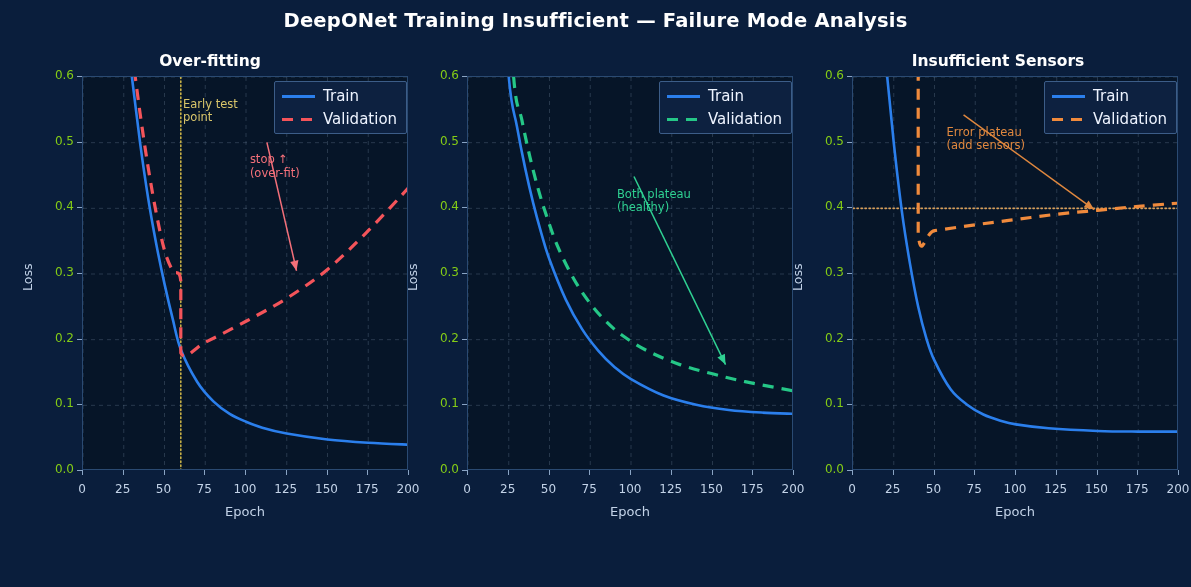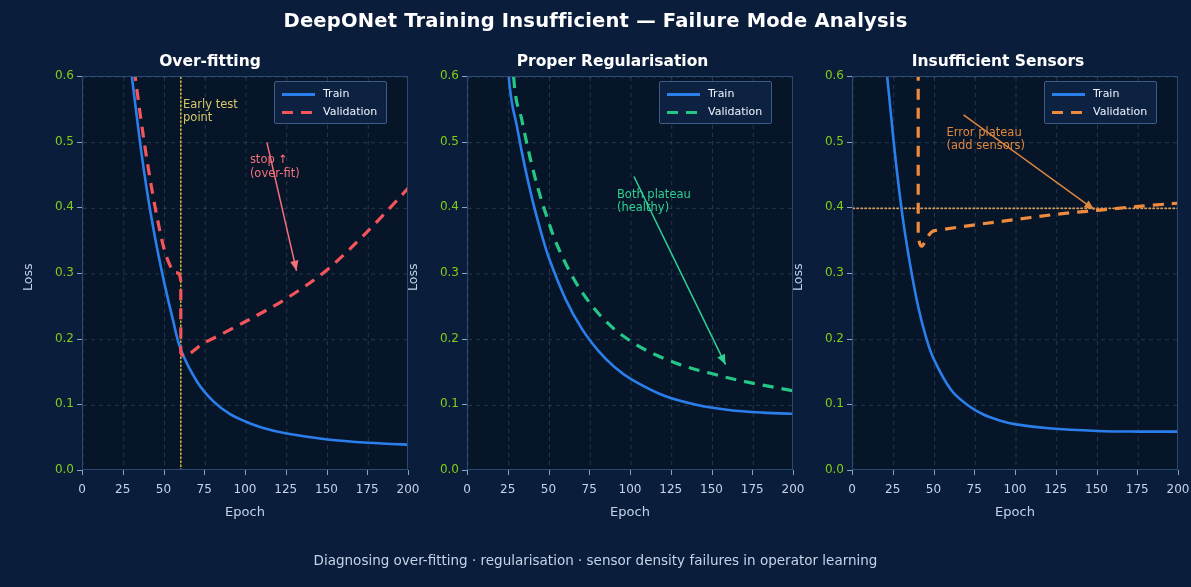--- a/index.html
+++ b/index.html
@@ -58,21 +58,21 @@
     background:#0d2140;
     border:1px solid #3c5d88;
     border-radius:2px;
     padding:5px 9px 5px 7px;
     display:flex;flex-direction:column;gap:5px;
     z-index:7;
   }
   .legend-row{display:flex;align-items:center;gap:8px;}
   .legend-swatch{width:33px;height:12px;position:relative;}
   .legend-swatch i{position:absolute;left:0;top:5px;height:3px;display:block;}
-  .legend-label{font-size:11px;color:#eef4ff;white-space:nowrap;}
+  .legend-label{font-size:15px;color:#eef4ff;white-space:nowrap;}
 
   .annot{position:absolute;font-size:11.5px;line-height:1.18;white-space:pre;z-index:6;}
 </style>
 </head>
 <body>
 
 <div id="figure">
 
   <div id="fig-title">DeepONet Training Insufficient — Failure Mode Analysis</div>
 
@@ -151,21 +151,20 @@
         <div class="legend-row">
           <span class="legend-swatch">
             <i style="background: rgb(244, 84, 90); width: 11px; left: 0px;"></i>
             <i style="background: rgb(244, 84, 90); width: 11px; left: 19px;"></i>
           </span>
           <span class="legend-label">Validation</span>
         </div>
       </div>
     </div>
   <div class="panel" id="panel1" style="left: 420px; width: 385px;">
-    <div class="panel-title">Proper Regularisation</div>
   <div class="plot" style="left: 47px; top: 76px; width: 326px; height: 394px; background: rgb(6, 21, 40);">
         <svg width="326" height="394" viewBox="0 0 326 394" style="position: absolute; left: 0px; top: 0px;">
           <line x1="0" x2="326" y1="394.00" y2="394.00" stroke="#8fa6c0" stroke-width="0.8" stroke-dasharray="4,4" opacity="0.30"></line>
           <line x1="0" x2="326" y1="328.33" y2="328.33" stroke="#8fa6c0" stroke-width="0.8" stroke-dasharray="4,4" opacity="0.30"></line>
           <line x1="0" x2="326" y1="262.67" y2="262.67" stroke="#8fa6c0" stroke-width="0.8" stroke-dasharray="4,4" opacity="0.30"></line>
           <line x1="0" x2="326" y1="197.00" y2="197.00" stroke="#8fa6c0" stroke-width="0.8" stroke-dasharray="4,4" opacity="0.30"></line>
           <line x1="0" x2="326" y1="131.33" y2="131.33" stroke="#8fa6c0" stroke-width="0.8" stroke-dasharray="4,4" opacity="0.30"></line>
           <line x1="0" x2="326" y1="65.67" y2="65.67" stroke="#8fa6c0" stroke-width="0.8" stroke-dasharray="4,4" opacity="0.30"></line>
           <line x1="0" x2="326" y1="0.00" y2="0.00" stroke="#8fa6c0" stroke-width="0.8" stroke-dasharray="4,4" opacity="0.30"></line>
           <line y1="0" y2="394" x1="0.00" x2="0.00" stroke="#8fa6c0" stroke-width="0.8" stroke-dasharray="4,4" opacity="0.30"></line>
@@ -308,14 +307,13 @@
         <div class="legend-row">
           <span class="legend-swatch">
             <i style="background: rgb(240, 138, 60); width: 11px; left: 0px;"></i>
             <i style="background: rgb(240, 138, 60); width: 11px; left: 19px;"></i>
           </span>
           <span class="legend-label">Validation</span>
         </div>
       </div>
     </div>
 
-  <div id="fig-footer">Diagnosing over-fitting · regularisation · sensor density failures in operator learning</div>
 </div>
 
 </body></html>

